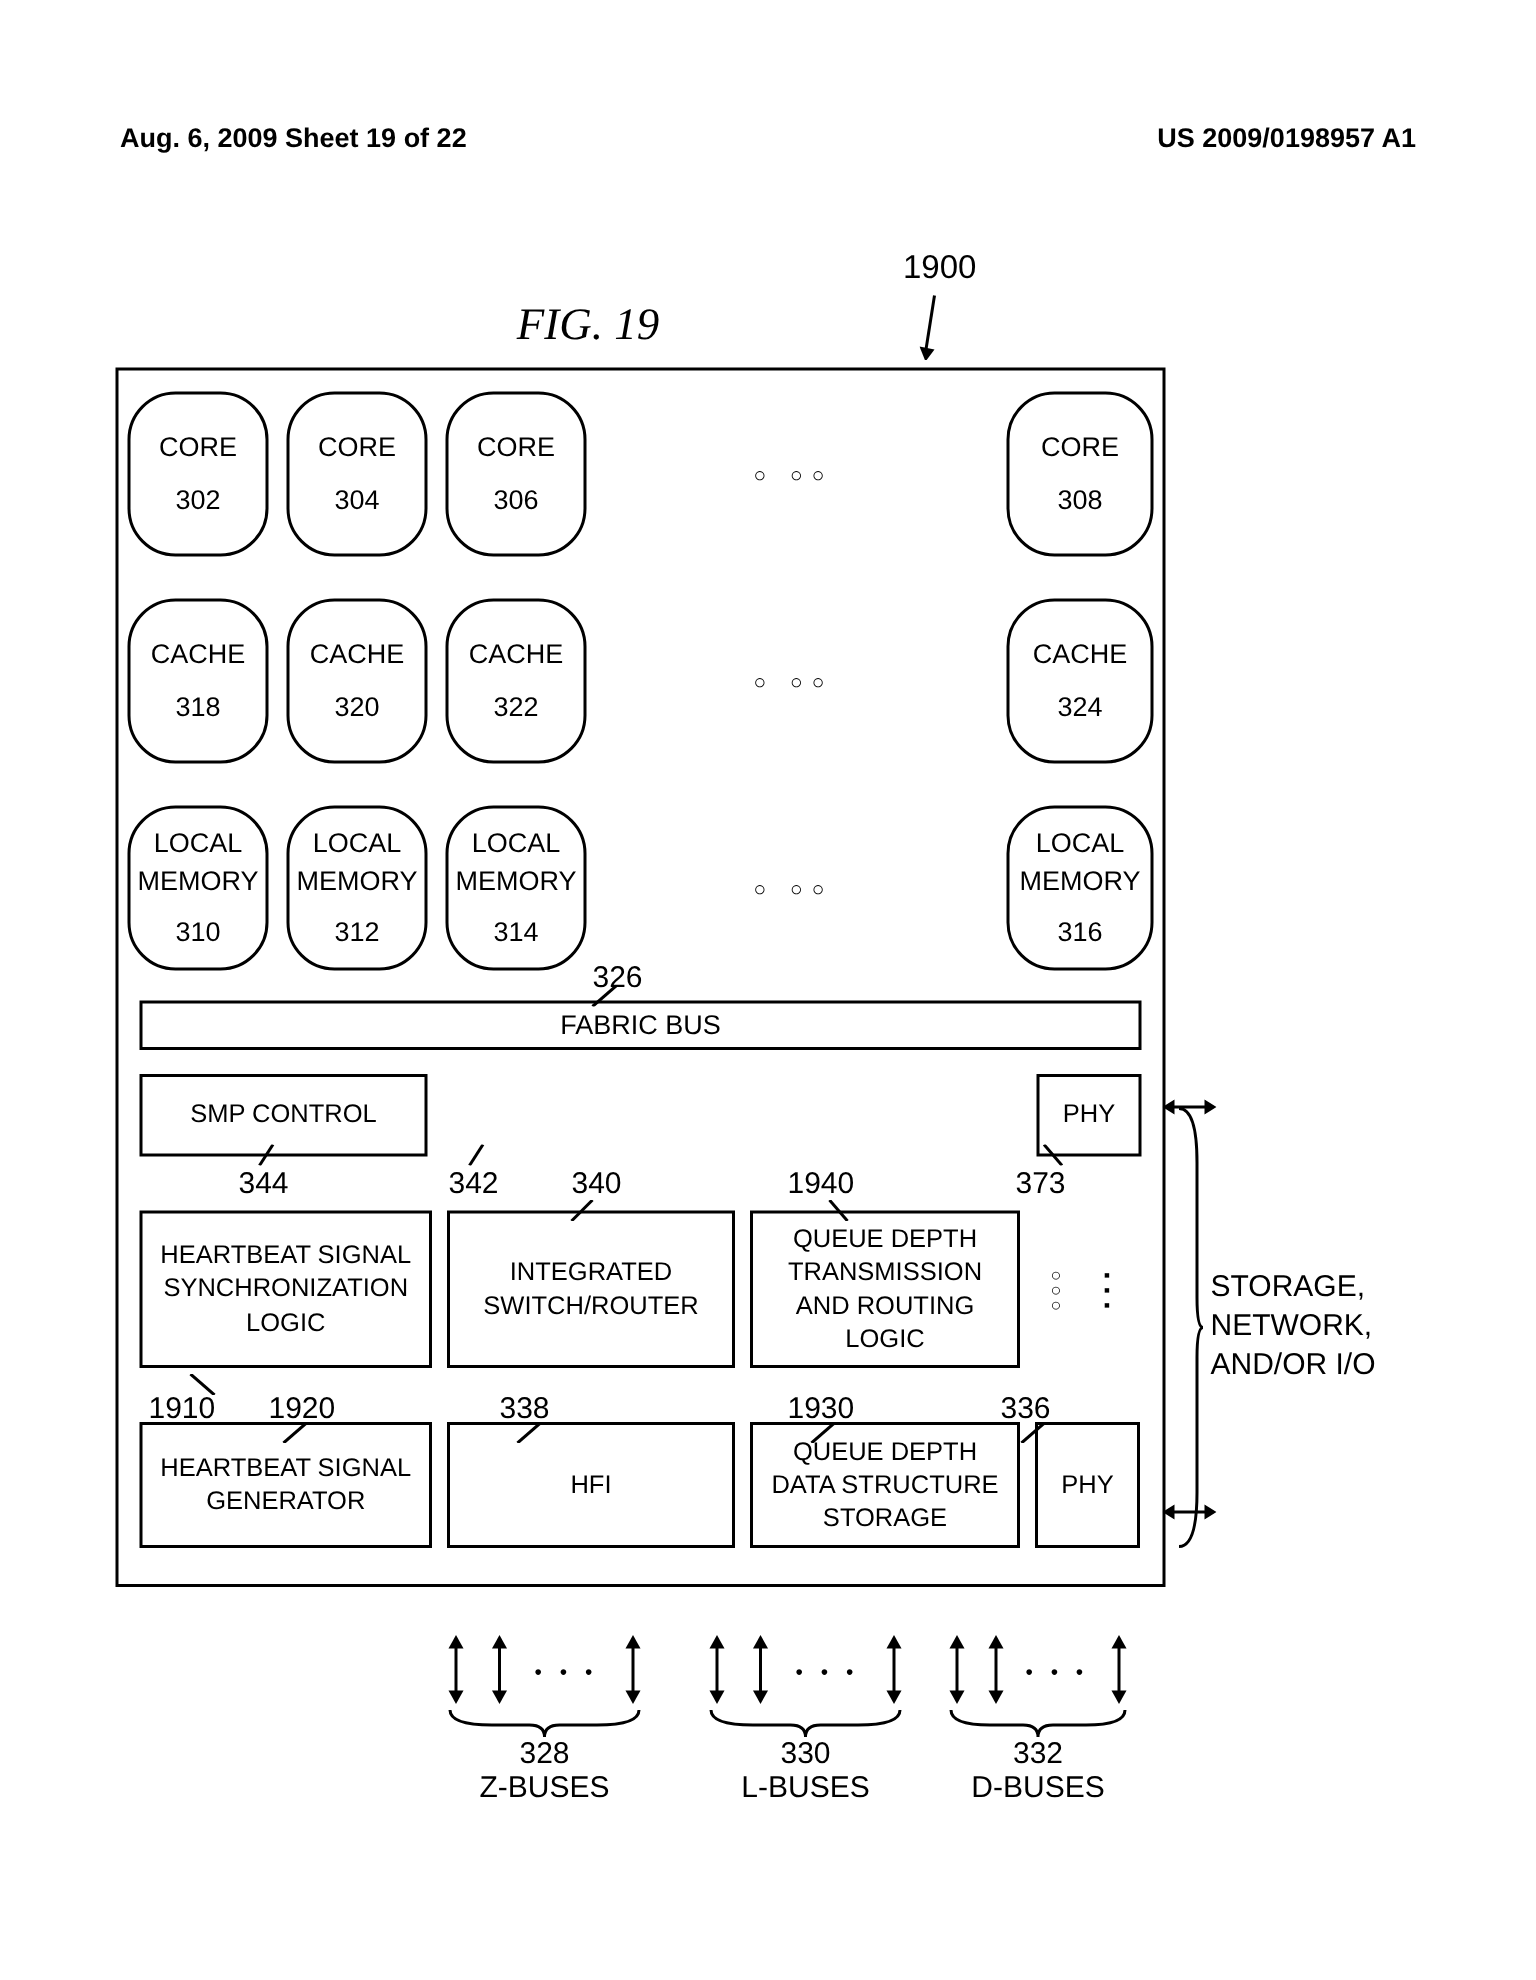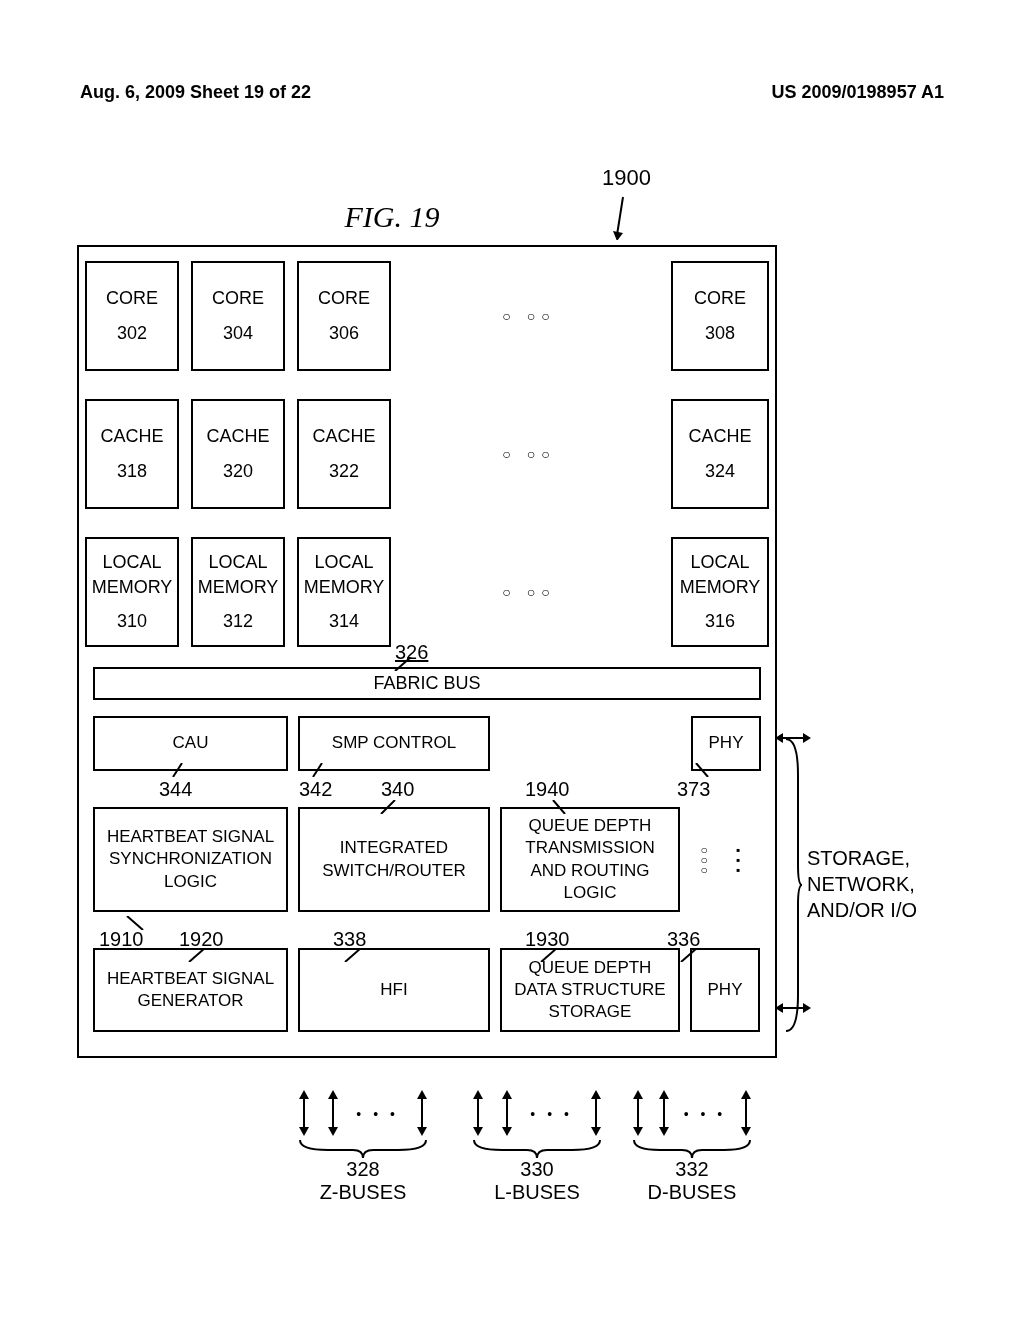--- a/index.html
+++ b/index.html
@@ -82,37 +82,36 @@
   }
   .dots-cell {
     flex: 1;
     display: flex;
     align-items: center;
     justify-content: center;
     font-size: 14px;
     letter-spacing: 6px;
   }
   
-  .row-upper .block { width: 94px; height: 110px; }
+  .row-upper .block { width: 94px; height: 110px; border-radius: 32px; }
   .row-upper .block.last { width: 98px; margin-left: 10px; }
   
   .fabric {
     border: 2px solid #000;
     margin: 6px 14px 10px 14px;
     text-align: center;
     font-size: 18px;
     padding: 4px 0;
     position: relative;
   }
   .fabric .lead {
     position: absolute;
     top: -28px;
     left: 300px;
     font-size: 20px;
-    text-decoration: underline;
   }
   .fabric .lead-line {
     position: absolute;
     top: -12px;
     left: 296px;
     width: 26px;
     height: 14px;
   }
   
   .lower {
@@ -282,23 +281,20 @@
         <span class="lead">326</span>
         <svg class="lead-line" viewBox="0 0 26 14">
             <line x1="20" y1="0" x2="4" y2="14" stroke="#000" stroke-width="2"></line>
           </svg>
         <span>FABRIC BUS</span>
       </div>
 
       <div class="lower">
 
         <div class="lrow">
-          <div class="lblock w180 h55">
-              <span>CAU</span>
-            </div>
           <div class="lblock w140 h55">
               <span>SMP CONTROL</span>
             </div>
           <div style="flex:1"></div>
           <div class="lblock w70 h55">
               <span>PHY</span>
             </div>
         </div>
 
         <span class="lead-lbl" style="top:68px; left:80px;">344</span>

